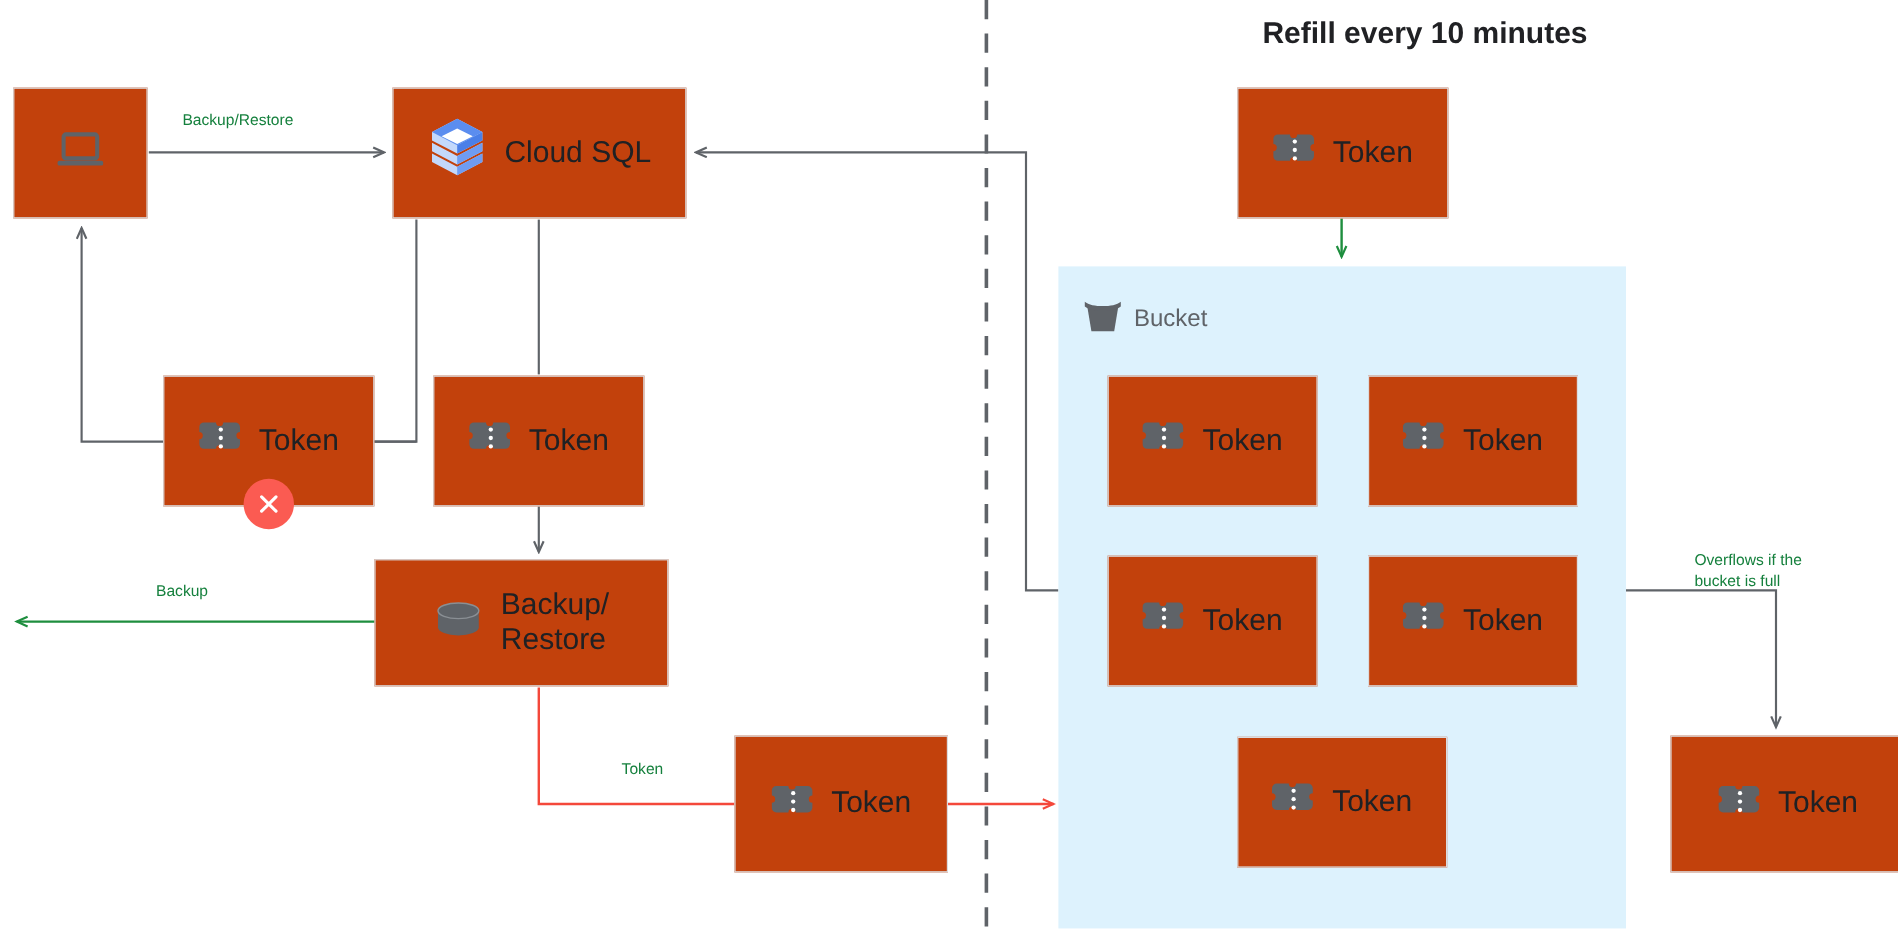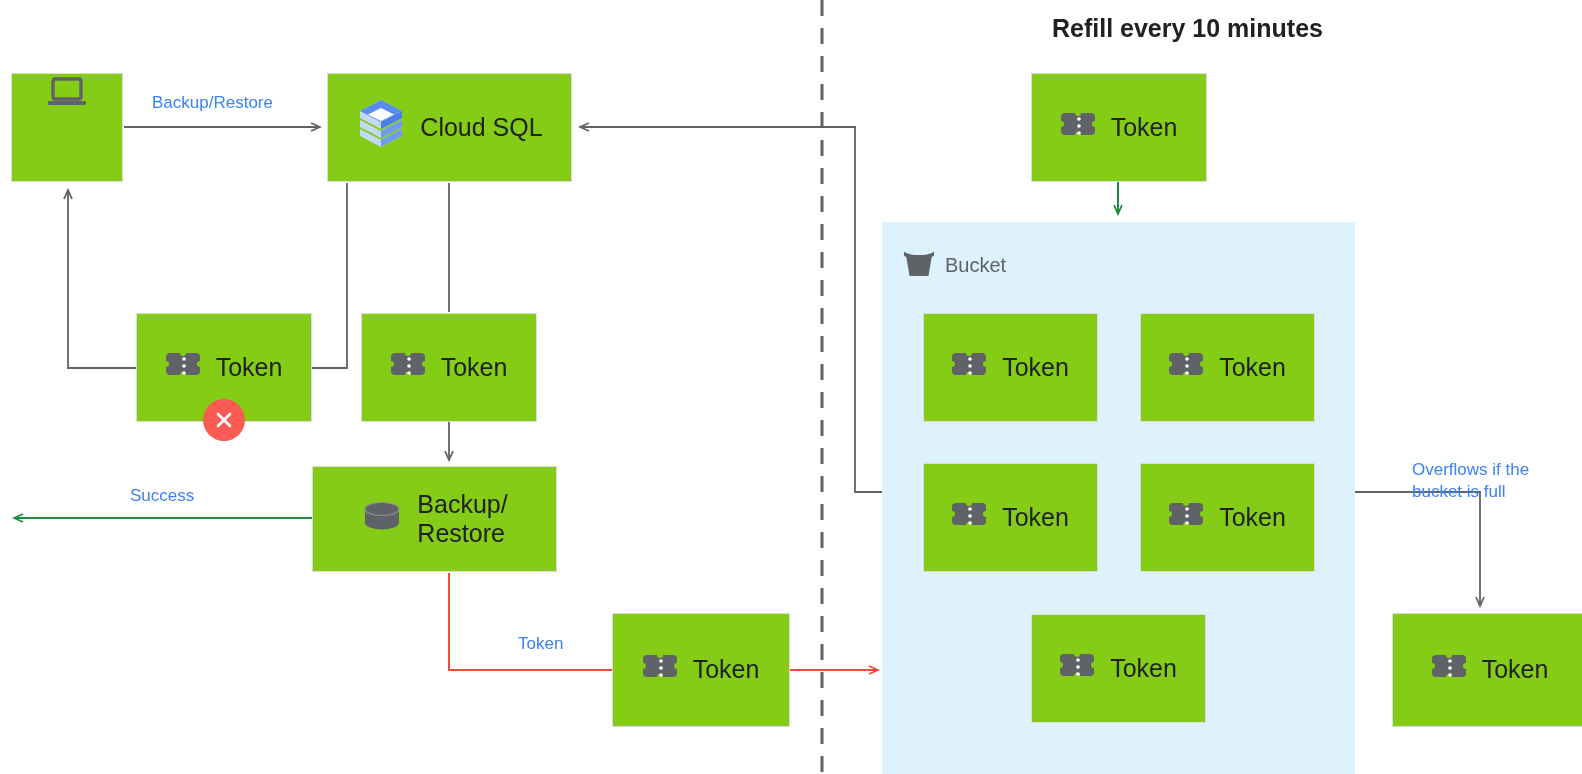--- a/index.html
+++ b/index.html
@@ -1,24 +1,24 @@
 <!DOCTYPE html>
 <html><head>
 <meta charset="utf-8">
 <style>
   html,body{margin:0;padding:0;background:#fff;}
   body{font-family:"Liberation Sans","DejaVu Sans",sans-serif;}
   #canvas{position:relative;width:1582px;height:774px;overflow:hidden;background:#ffffff;}
   svg.layer{position:absolute;left:0;top:0;width:1582px;height:774px;pointer-events:none;}
-  .node{position:absolute;box-sizing:border-box;background:#84cc16;border:1px solid #dadce0;
-        display:flex;justify-content:center;}
+  .node{position:absolute;box-sizing:border-box;background:#c2410c;border:1px solid #dadce0;
+        display:flex;align-items:center;justify-content:center;}
   .node .inner{display:flex;align-items:center;gap:14px;}
   .node .label{font-size:25px;color:#202124;line-height:1.18;white-space:pre-line;}
   .token-ico{flex:0 0 auto;}
-  .edge-label{position:absolute;font-size:17px;color:#3b82f6;white-space:pre-line;line-height:1.28;}
+  .edge-label{position:absolute;font-size:13px;color:#15803d;white-space:pre-line;line-height:1.28;}
   .title{position:absolute;font-size:25px;font-weight:bold;color:#202124;}
   .bucket{position:absolute;background:#ddf2fd;}
   .bucket-title{position:absolute;display:flex;align-items:center;gap:10px;font-size:20px;color:#5f6368;}
   .err-badge{position:absolute;width:42px;height:42px;border-radius:50%;background:#fb5b52;
              display:flex;align-items:center;justify-content:center;}
 </style>
 </head>
 <body>
 
 <div id="canvas">
@@ -288,20 +288,20 @@
           <circle cx="18" cy="15" r="1.8" fill="#ffffff"></circle>
           <circle cx="18" cy="22" r="1.8" fill="#ffffff"></circle>
         </svg>
       </span>
       <span class="label">Token</span>
     </div>
   </div>
 
   <div class="edge-label" style="left:152px;top:92px;">Backup/Restore</div>
 
-  <div class="edge-label" style="left:130px;top:485px;">Success</div>
+  <div class="edge-label" style="left:130px;top:485px;">Backup</div>
 
   <div class="edge-label" style="left:518px;top:633px;">Token</div>
 
   <div class="edge-label" style="left:1412px;top:459px;">Overflows if the
 bucket is full</div>
 
 </div>
 
 </body></html>

